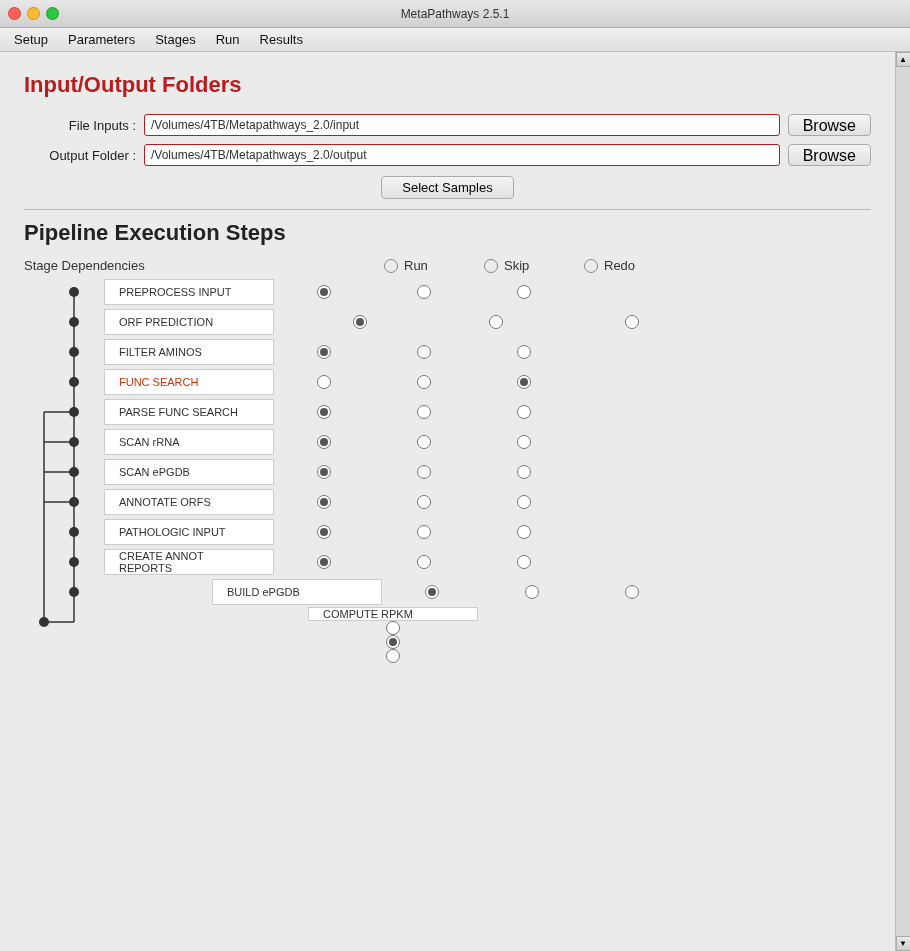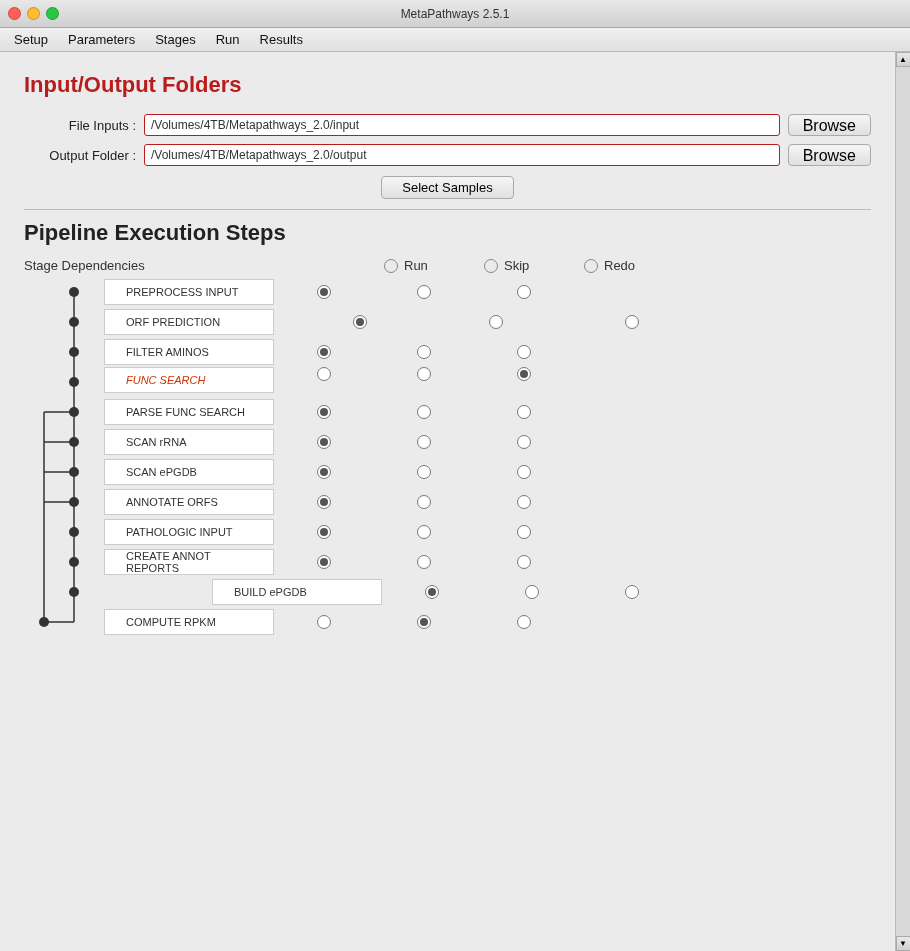--- a/index.html
+++ b/index.html
@@ -213,21 +213,21 @@
       height: 30px;
     }
 
     .stage-name-cell {
       width: 170px;
       height: 26px;
       background: white;
       border: 1px solid #ccc;
       display: flex;
       align-items: center;
-      padding: 0 21px;
+      padding: 0 14px;
       font-size: 11px;
       color: #333;
       font-weight: 500;
     }
 
     .radio-cell {
       width: 100px;
       display: flex;
       justify-content: center;
       align-items: center;
@@ -399,21 +399,21 @@
               <div class="radio-cell">
                 <div class="radio-btn selected"></div>
               </div>
               <div class="radio-cell">
                 <div class="radio-btn"></div>
               </div>
               <div class="radio-cell">
                 <div class="radio-btn"></div>
               </div>
             </div>
-            <div class="stage-row" style="height: 30px; display: flex; align-items: flex-start; margin-bottom: 0px; font-style: italic;">
+            <div class="stage-row" style="height: 30px; display: flex; align-items: center; margin-bottom: 0px;">
               <div class="stage-name-cell" style="color: rgb(204, 51, 0);">FUNC SEARCH</div>
               <div class="radio-cell">
                 <div class="radio-btn"></div>
               </div>
               <div class="radio-cell">
                 <div class="radio-btn"></div>
               </div>
               <div class="radio-cell">
                 <div class="radio-btn selected"></div>
               </div>
@@ -495,21 +495,21 @@
               <div class="radio-cell">
                 <div class="radio-btn selected"></div>
               </div>
               <div class="radio-cell">
                 <div class="radio-btn"></div>
               </div>
               <div class="radio-cell">
                 <div class="radio-btn"></div>
               </div>
             </div>
-            <div class="stage-row" style="height: 30px; display: flex; align-items: center; margin-bottom: 0px;">
+            <div class="stage-row" style="height: 30px; display: flex; align-items: center; margin-bottom: 0px; flex-direction: column;">
               <div class="stage-name-cell">COMPUTE RPKM</div>
               <div class="radio-cell">
                 <div class="radio-btn"></div>
               </div>
               <div class="radio-cell">
                 <div class="radio-btn selected"></div>
               </div>
               <div class="radio-cell">
                 <div class="radio-btn"></div>
               </div>

